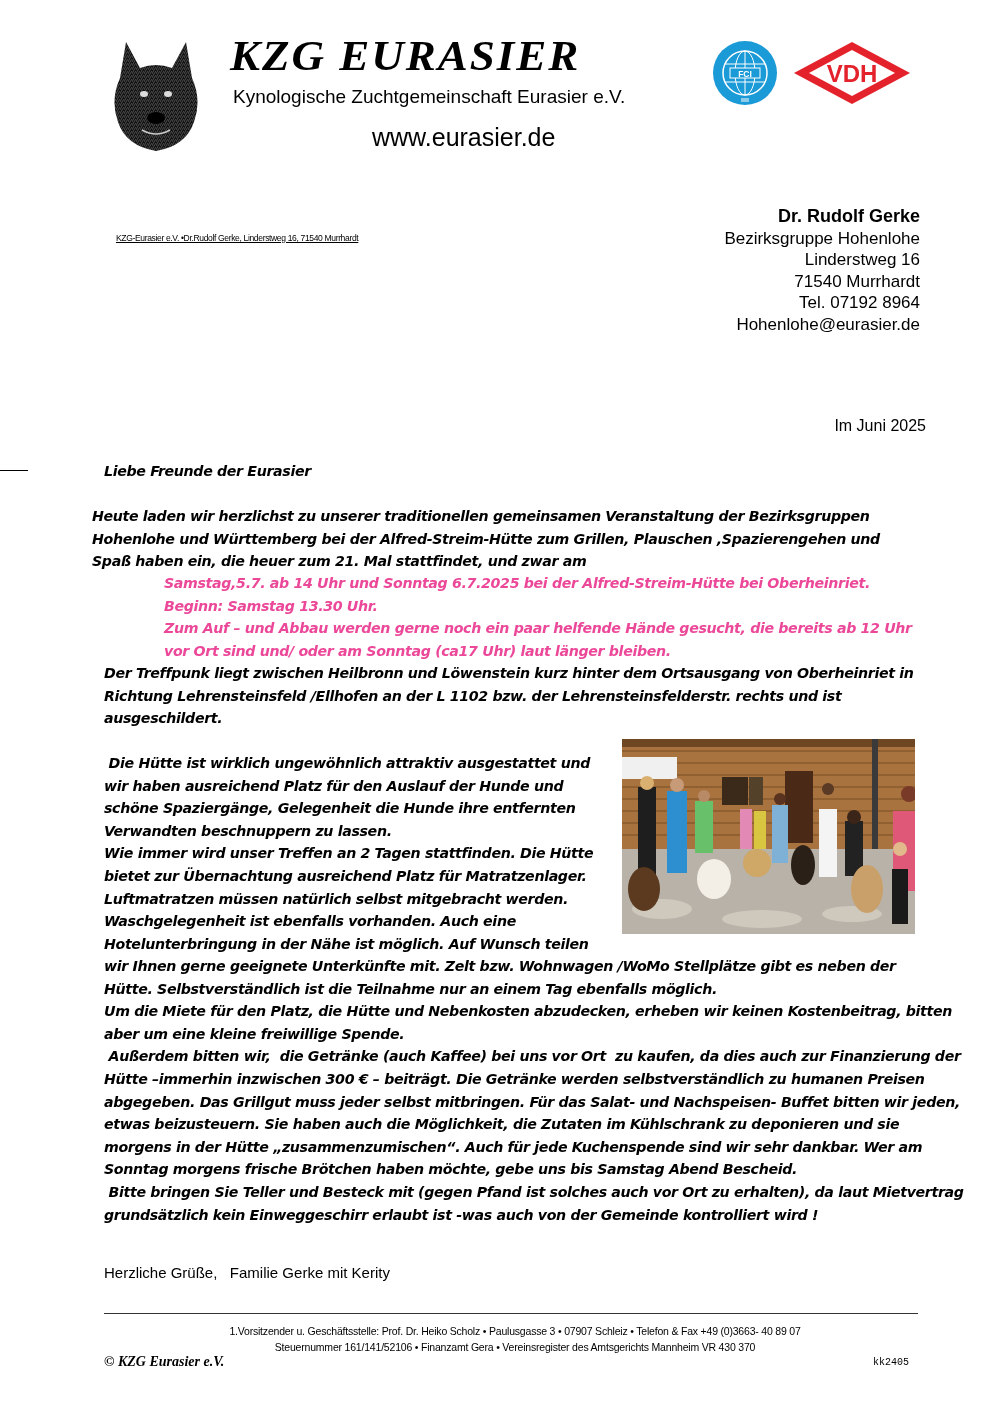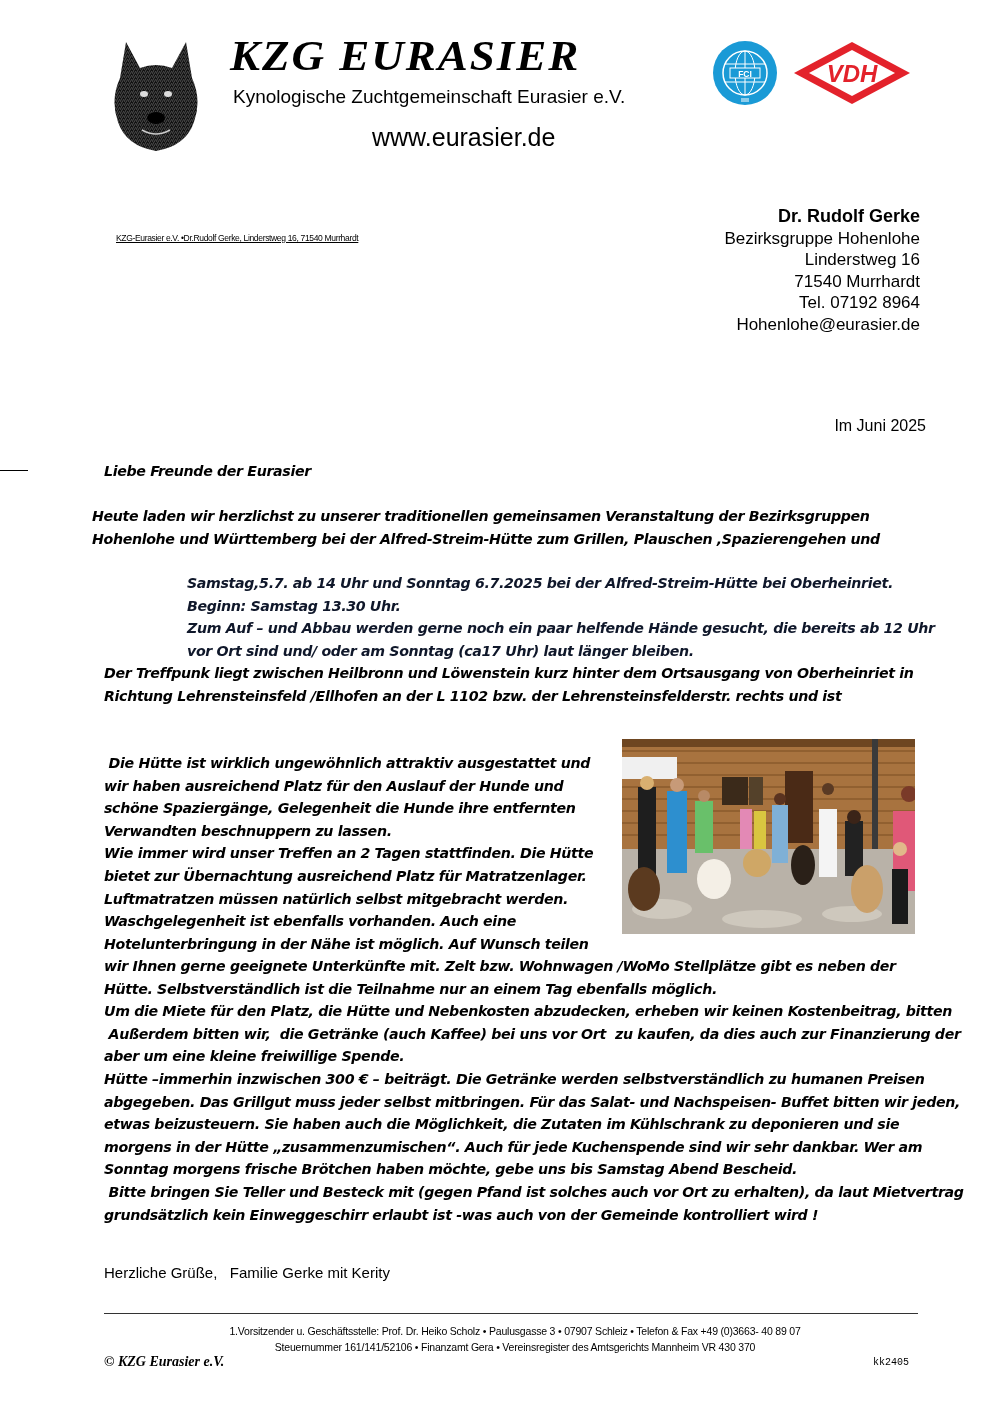--- a/index.html
+++ b/index.html
@@ -8,36 +8,36 @@
   .sans { font-family: "Liberation Sans", "DejaVu Sans", sans-serif; }
   .serif { font-family: "Liberation Serif", "DejaVu Serif", serif; }
   .body-text { font-family: "DejaVu Sans", "Liberation Sans", sans-serif; font-style: italic; font-weight: bold; font-size: 14.2px; line-height: 22.6px; letter-spacing: -0.35px; }
 
   
   #dog-logo { left: 112px; top: 38px; width: 88px; height: 115px; }
   #brand-title { left: 230px; top: 32px; font-size: 45px; font-weight: bold; font-style: italic; letter-spacing: 2px; transform: scaleY(0.92); transform-origin: left top; white-space: nowrap; }
   #brand-subtitle { left: 233px; top: 86px; font-size: 19px; white-space: nowrap; }
   #brand-url { left: 372px; top: 123px; font-size: 25px; white-space: nowrap; }
   #fci-logo { left: 712px; top: 40px; width: 66px; height: 66px; }
-  #vdh-logo { left: 792px; top: 40px; width: 120px; height: 66px; font-style: italic; }
+  #vdh-logo { left: 792px; top: 40px; width: 120px; height: 66px; }
 
   
   #sender-line { left: 116px; top: 232px; font-size: 9.5px; text-decoration: underline; letter-spacing: -0.4px; white-space: nowrap; transform: scaleX(0.9); transform-origin: left top; }
 
   
   #address { right: 76px; top: 206px; text-align: right; font-size: 17px; line-height: 21.5px; }
   #address .name { font-weight: bold; font-size: 18px; }
 
   #date { right: 70px; top: 417px; font-size: 16px; margin-left: 26px; }
 
   #margin-mark { left: 0; top: 470px; width: 28px; height: 1px; background: #000; }
 
   #greeting { left: 104px; top: 460px; }
   #para1 { left: 92px; top: 505px; width: 830px; }
-  #red-block { left: 164px; top: 572px; width: 780px; color: #0f172a; margin-left: 23px; }
+  #red-block { left: 164px; top: 572px; width: 780px; color: #ec4899; }
   #para-directions { left: 104px; top: 662px; width: 830px; }
   #para-huette { left: 104px; top: 752px; width: 520px; }
   #para-rest { left: 104px; top: 955px; width: 860px; }
 
   #photo { left: 622px; top: 739px; width: 293px; height: 195px; overflow: hidden; }
 
   #closing { left: 104px; top: 1264px; font-size: 15px; white-space: pre; }
 
   #footer-rule { left: 104px; top: 1313px; width: 814px; height: 1px; background: #333; }
   #footer-line1 { left: 0; width: 1030px; top: 1325px; text-align: center; font-size: 10.5px; letter-spacing: -0.2px; white-space: nowrap; }
@@ -102,32 +102,34 @@
 
 <div id="date" class="abs sans">Im Juni 2025</div>
 
 <div id="margin-mark" class="abs"></div>
 
 <div id="greeting" class="abs body-text">Liebe Freunde der Eurasier</div>
 
 <div id="para1" class="abs body-text">
   <div>Heute laden wir herzlichst zu unserer  traditionellen  gemeinsamen Veranstaltung der Bezirksgruppen</div>
   <div>Hohenlohe und Württemberg  bei der Alfred-Streim-Hütte zum Grillen, Plauschen ,Spazierengehen und</div>
+  <div>Spaß haben ein, die heuer zum 21. Mal stattfindet, und zwar am</div>
 </div>
 
 <div id="red-block" class="abs body-text">
   <div>Samstag,5.7.  ab 14 Uhr und Sonntag 6.7.2025 bei der Alfred-Streim-Hütte bei Oberheinriet.</div>
   <div>Beginn: Samstag  13.30 Uhr.</div>
   <div>Zum Auf – und Abbau werden gerne noch ein paar helfende Hände gesucht, die bereits ab 12 Uhr</div>
   <div>vor Ort sind und/ oder am Sonntag (ca17 Uhr) laut länger bleiben.</div>
 </div>
 
 <div id="para-directions" class="abs body-text">
   <div>Der Treffpunk liegt  zwischen Heilbronn und Löwenstein kurz hinter dem Ortsausgang von Oberheinriet in</div>
   <div>Richtung Lehrensteinsfeld /Ellhofen an der L 1102 bzw. der Lehrensteinsfelderstr. rechts und ist</div>
+  <div>ausgeschildert.</div>
 </div>
 
 <div id="para-huette" class="abs body-text">
   <div style="white-space:pre"> Die Hütte ist wirklich ungewöhnlich attraktiv ausgestattet und</div>
   <div>wir haben ausreichend Platz für den Auslauf der Hunde und</div>
   <div>schöne Spaziergänge, Gelegenheit die Hunde ihre entfernten</div>
   <div>Verwandten beschnuppern zu lassen.</div>
   <div>Wie immer wird unser Treffen an 2 Tagen stattfinden. Die Hütte</div>
   <div>bietet zur Übernachtung ausreichend Platz für Matratzenlager.</div>
   <div>Luftmatratzen müssen natürlich selbst mitgebracht werden.</div>
@@ -185,22 +187,22 @@
     <ellipse cx="135" cy="124" rx="14" ry="14" fill="#cfa766"></ellipse>
     <ellipse cx="181" cy="126" rx="12" ry="20" fill="#2a2018"></ellipse>
     <ellipse cx="245" cy="150" rx="16" ry="24" fill="#caa06a"></ellipse>
   </svg>
 </div>
 
 <div id="para-rest" class="abs body-text">
   <div>wir  Ihnen gerne geeignete Unterkünfte mit. Zelt bzw. Wohnwagen /WoMo Stellplätze gibt es neben der</div>
   <div>Hütte. Selbstverständlich ist  die Teilnahme nur an einem Tag ebenfalls  möglich.</div>
   <div>Um die Miete für den Platz, die Hütte und Nebenkosten abzudecken, erheben wir keinen Kostenbeitrag, bitten</div>
+  <div>aber um eine kleine freiwillige Spende.</div>
   <div style="white-space:pre"> Außerdem bitten wir,  die Getränke (auch Kaffee) bei uns vor Ort  zu kaufen, da dies auch zur Finanzierung der</div>
-  <div>aber um eine kleine freiwillige Spende.</div>
   <div>Hütte –immerhin inzwischen 300 € – beiträgt. Die Getränke werden selbstverständlich zu humanen Preisen</div>
   <div>abgegeben. Das Grillgut muss jeder selbst mitbringen. Für das Salat- und Nachspeisen- Buffet bitten wir jeden,</div>
   <div>etwas beizusteuern. Sie haben auch die Möglichkeit, die Zutaten  im Kühlschrank zu deponieren und sie</div>
   <div>morgens in der Hütte „zusammenzumischen“. Auch für jede Kuchenspende sind wir sehr dankbar. Wer am</div>
   <div>Sonntag morgens frische Brötchen haben möchte, gebe uns bis Samstag Abend Bescheid.</div>
   <div style="white-space:pre"> Bitte bringen Sie Teller und Besteck mit (gegen Pfand ist solches auch vor Ort zu erhalten), da laut Mietvertrag</div>
   <div>grundsätzlich kein Einweggeschirr erlaubt ist -was auch von der Gemeinde kontrolliert wird !</div>
 </div>
 
 <div id="closing" class="abs sans">Herzliche Grüße,   Familie Gerke mit Kerity</div>

